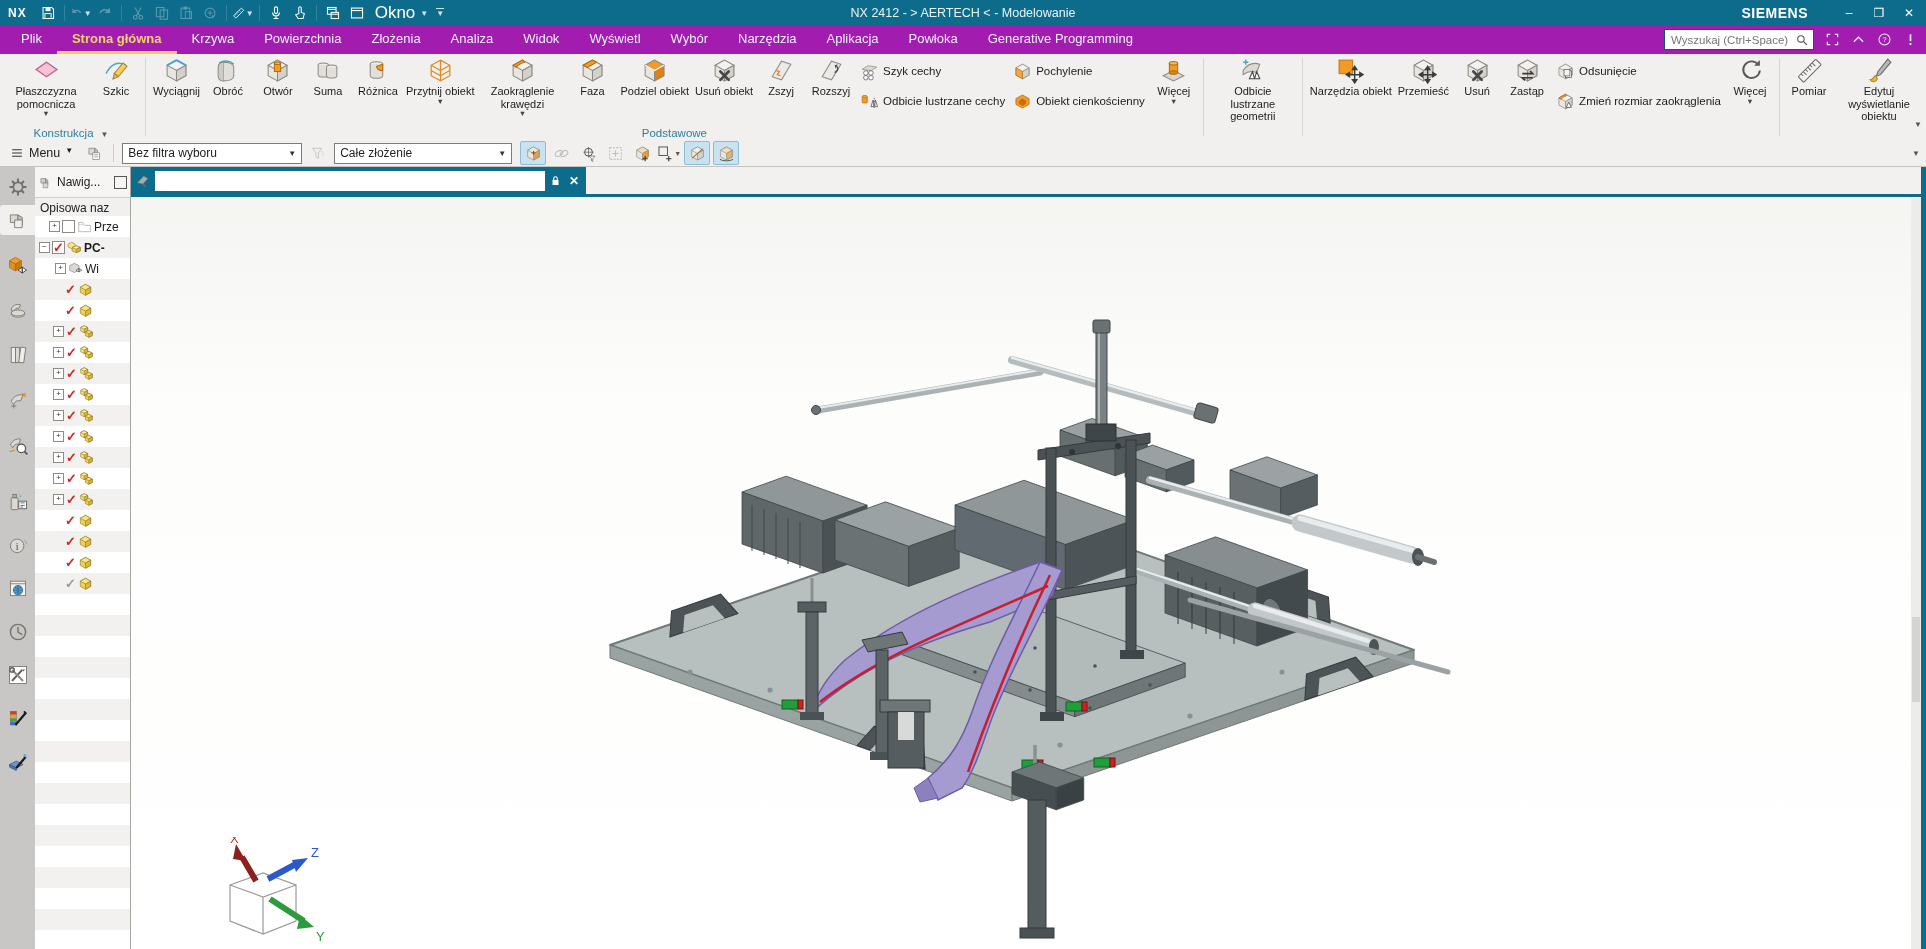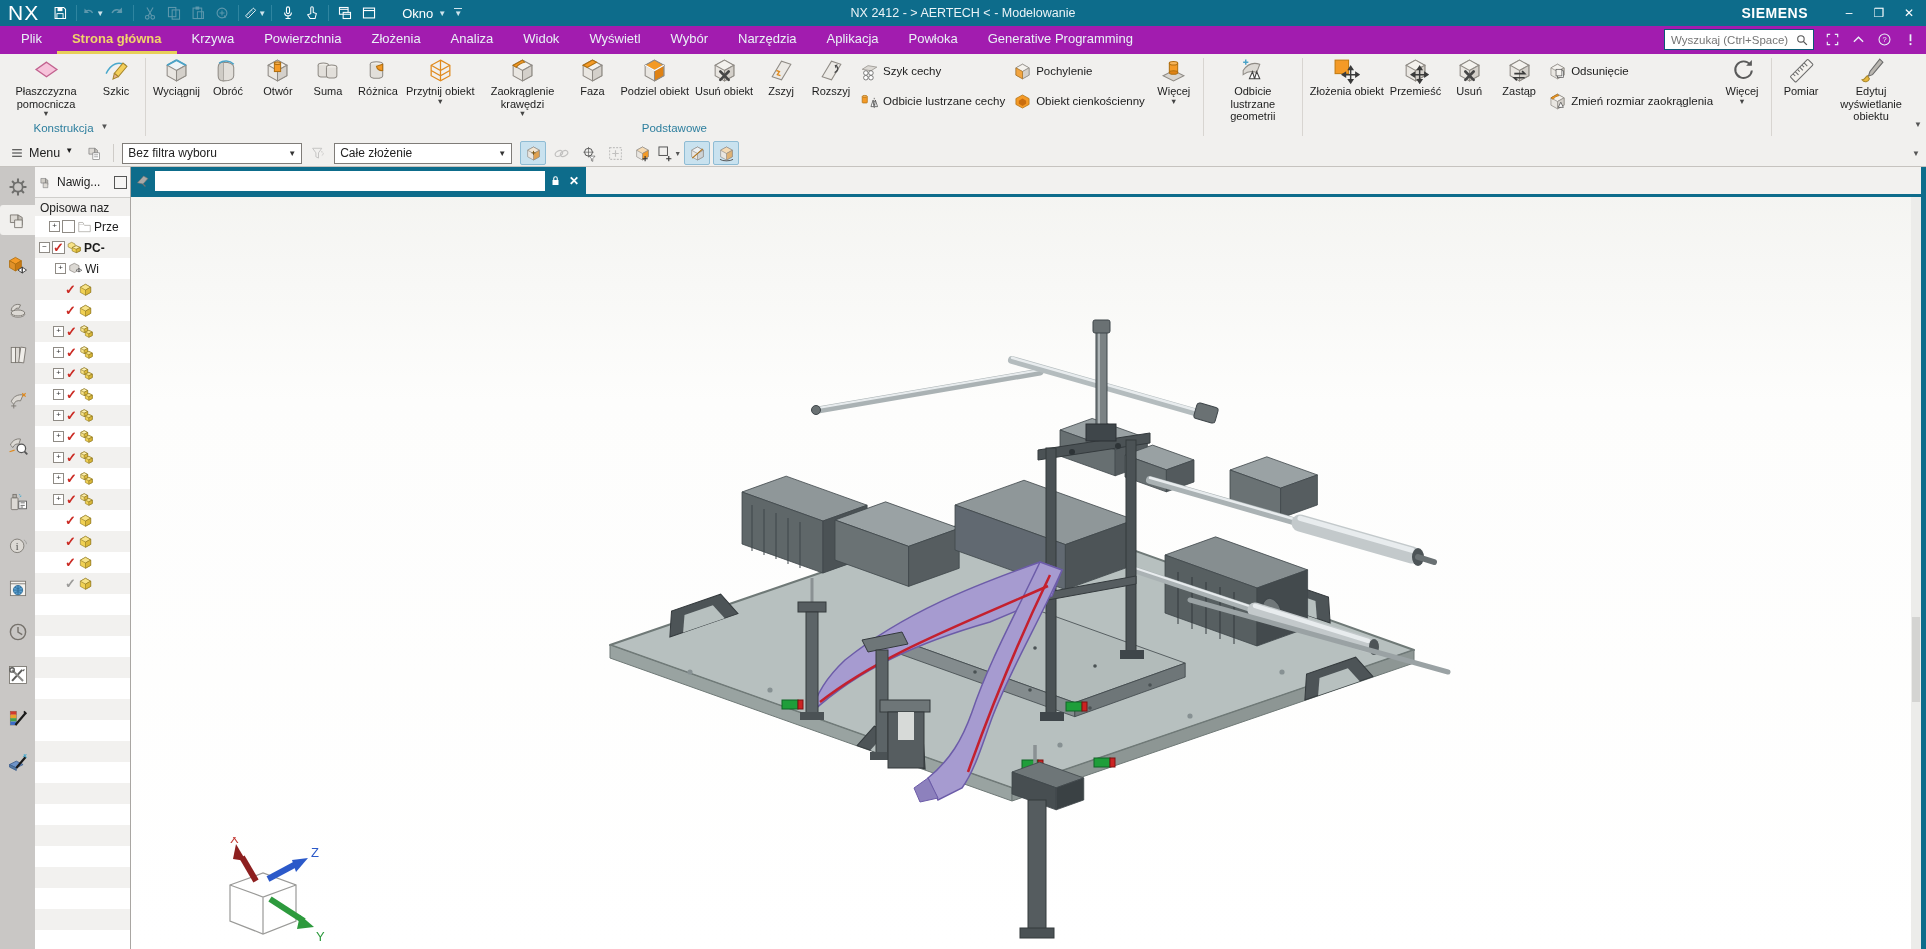--- a/index.html
+++ b/index.html
@@ -3,28 +3,28 @@
 <meta charset="utf-8">
 <style>
   html,body{margin:0;padding:0}
   body{width:1926px;height:949px;position:relative;overflow:hidden;background:#fff;
        font-family:"Liberation Sans",sans-serif;font-size:12px;color:#1c1c1c;-webkit-font-smoothing:antialiased}
   .icn{display:inline-block;line-height:0}
   .icn svg{width:100%;height:100%;display:block}
 
   
   .titlebar{position:absolute;left:0;top:0;width:100%;height:26px;background:#0d6c8b;display:flex;align-items:center;color:#fff}
-  .nxlogo{font-weight:normal;font-size:21px;letter-spacing:1px;padding:0 10px 0 8px}
+  .nxlogo{font-weight:bold;font-size:12px;letter-spacing:1px;padding:0 10px 0 8px}
   .qa{display:flex;align-items:center;gap:2px}
   .qa .qbtn{width:22px;height:20px;display:flex;align-items:center;justify-content:center;border-radius:2px}
   .qa .qbtn .icn{width:16px;height:16px;color:#fff}
   .qa .qbtn.dis .icn{color:#5e98ad}
   .qa .sep{width:1px;height:16px;background:#2f85a0;margin:0 3px}
   .qarrow{font-size:8px;color:#cfe4ec;margin-left:1px}
-  .oknolbl{font-size:13px;margin:0 2px 0 20px}
+  .oknolbl{font-size:17px;margin:0 2px 0 5px}
   .title-center{position:absolute;left:0;right:0;text-align:center;font-size:12.5px;color:#eaf3f7;pointer-events:none}
   .brand{position:absolute;right:118px;font-weight:bold;font-size:14px;letter-spacing:.5px}
   .winctl{position:absolute;right:4px;display:flex;gap:4px}
   .winctl span{width:26px;height:20px;display:flex;align-items:center;justify-content:center;font-size:12px}
 
   
   .tabbar{position:absolute;left:0;top:26px;width:100%;height:28px;background:#a21caf;display:flex;align-items:stretch}
   .tabs{display:flex;align-items:stretch;padding-left:6px}
   .tab{display:flex;align-items:center;padding:0 15px;color:#e9f2f6;font-size:13px;border-bottom:3px solid transparent;cursor:default;white-space:nowrap}
   .tab.active{color:#f1d36b;border-bottom-color:#e8cf59;font-weight:bold}
@@ -32,21 +32,21 @@
   .searchbox{display:flex;align-items:center;background:#fff;border:1px solid #0a5possible;border:1px solid #0a5a74;width:140px;height:19px;padding:0 4px}
   .searchbox input{border:0;outline:0;flex:1;font-size:11.5px;color:#555;font-family:"Liberation Sans",sans-serif;background:transparent;min-width:0}
   .searchbox .icn{width:14px;height:14px;color:#555}
   .tbtool{width:20px;height:20px;display:flex;align-items:center;justify-content:center;color:#eaf3f7}
   .tbtool .icn{width:15px;height:15px}
 
   
   .ribbon{position:absolute;left:0;top:54px;width:100%;height:86px;background:#f1f0ee;border-bottom:1px solid #c6c3bf;display:flex}
   .rgroup{display:flex;flex-direction:column;padding:0 1px}
   .ritems{display:flex;align-items:flex-start;height:66px;padding-top:2px}
-  .rlabel{height:17px;display:flex;align-items:flex-start;justify-content:center;color:#2e7f9e;font-size:11.5px;gap:7px}
+  .rlabel{height:17px;display:flex;align-items:flex-end;justify-content:center;color:#2e7f9e;font-size:11.5px;gap:7px}
   .rlauncher{font-size:8px;color:#555}
   .rsep{width:1px;background:#d8d5d1;margin:4px 3px}
   .rbtn{display:flex;flex-direction:column;align-items:center;min-width:44px;max-width:84px;padding:1px 3px 0;text-align:center;border-radius:2px}
   .rbtn .icn{width:27px;height:27px;margin-bottom:1px}
   .rbl{font-size:11px;line-height:12.5px;color:#1c1c1c;white-space:pre-line}
   .rarr{font-size:7.5px;color:#444;line-height:7px}
   .rcol{display:flex;flex-direction:column;justify-content:flex-start;gap:6px;padding:3px 4px}
   .sbtn{display:flex;align-items:center;gap:4px;height:24px;border-radius:2px;white-space:nowrap}
   .sbtn .icn{width:19px;height:19px}
   .sbtn .rbl{font-size:11.5px}
@@ -547,21 +547,21 @@
         <div class="rbtn">
           <span class="icn">
             <svg viewBox="0 0 26 26">
               <rect x="2" y="3" width="13" height="13" fill="#f49a26" stroke="#c27a0e"></rect>
               <g stroke="#3b3b3b" stroke-width="1.4" fill="#3b3b3b">
                 <path d="M17 11v12M11 17h12" fill="none"></path>
                 <path d="M17 9l-2 3h4zM17 25l-2-3h4zM9 17l3-2v4zM25 17l-3-2v4z"></path>
               </g>
             </svg>
           </span>
-          <span class="rbl">Złożenia obiekt</span>
+          <span class="rbl">Narzędzia obiekt</span>
         </div>
         <div class="rbtn">
           <span class="icn">
             <svg viewBox="0 0 26 26">
               <path d="M13 3 22 8v10l-9 5-9-5V8Z" fill="#e9e6e1" stroke="#8f8b85"></path>
               <path d="M13 3 22 8l-9 5-9-5Z" fill="#f4f2ee" stroke="#8f8b85"></path>
               <path d="M22 8v10l-9 5V13Z" fill="#d4d0ca" stroke="#8f8b85"></path>
               <g stroke="#3b3b3b" stroke-width="1.4" fill="#3b3b3b">
                 <path d="M17 11v12M11 17h12" fill="none"></path>
                 <path d="M17 9l-2 3h4zM17 25l-2-3h4zM9 17l3-2v4zM25 17l-3-2v4z"></path>

